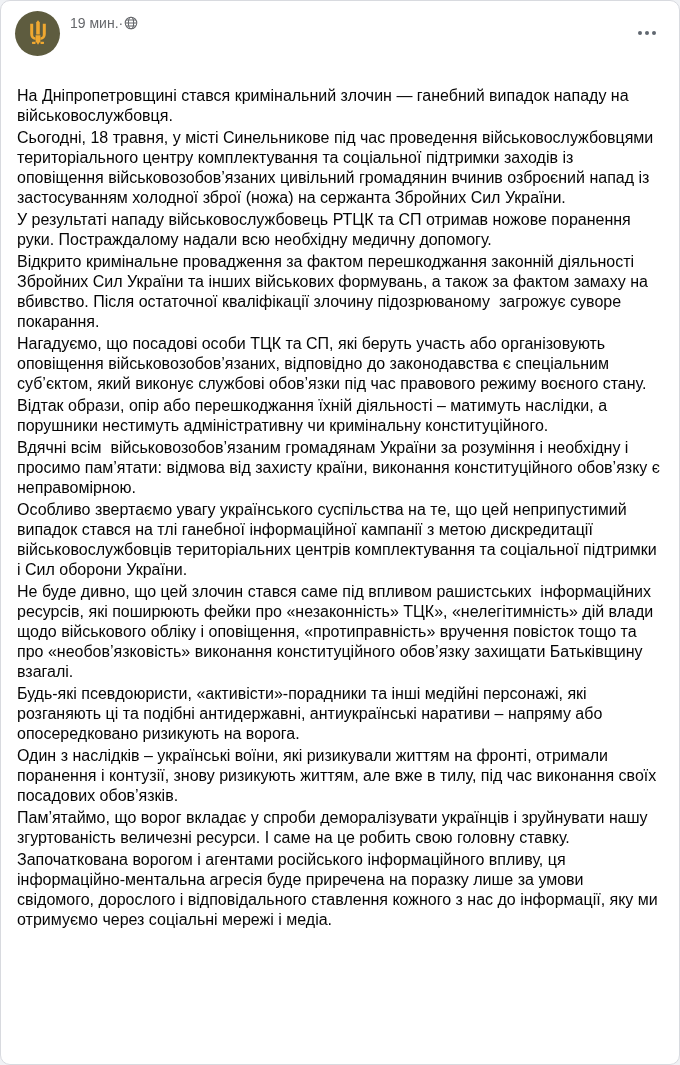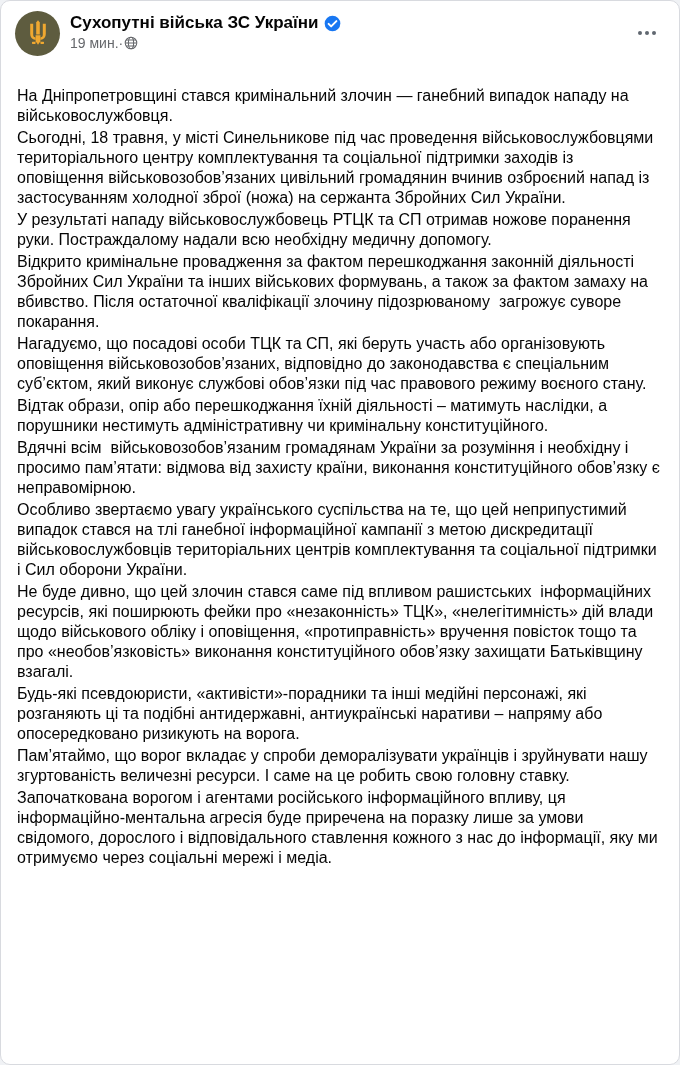--- a/index.html
+++ b/index.html
@@ -113,29 +113,20 @@
             <path d="M76 16 L66 16 L66 54 Q66 60 58 62 L58 70 Q76 67 76 50 Z"></path>
             <path d="M42 54 L58 54 L58 74 L50 86 L42 74 Z"></path>
             <rect x="30" y="76" width="12" height="7" rx="2"></rect>
             <rect x="58" y="76" width="12" height="7" rx="2"></rect>
           </g>
         </svg>
       </span>
     </div>
 
     <div class="header-info">
-      <div class="name-row">
-        <a class="page-name">Сухопутні війська ЗС України</a>
-        <span class="verified">
-          <svg width="17" height="17" viewBox="0 0 20 20">
-            <circle cx="10" cy="10" r="9.2" fill="#1877f2"></circle>
-            <path d="M5.4 10.4 L8.4 13.4 L14.6 7.2" fill="none" stroke="#ffffff" stroke-width="2.3" stroke-linecap="round" stroke-linejoin="round"></path>
-          </svg>
-        </span>
-      </div>
       <div class="meta-row">
         <span class="timestamp">19 мин.</span>
         <span>·</span>
         <span class="globe">
           <svg width="14" height="14" viewBox="0 0 16 16">
             <g fill="none" stroke="#65676b" stroke-width="1.2">
               <circle cx="8" cy="8" r="6.6"></circle>
               <ellipse cx="8" cy="8" rx="3" ry="6.6"></ellipse>
               <line x1="1.4" y1="8" x2="14.6" y2="8"></line>
               <line x1="2.2" y1="4.6" x2="13.8" y2="4.6"></line>
@@ -160,18 +151,19 @@
     <p>На Дніпропетровщині стався кримінальний злочин — ганебний випадок нападу на військовослужбовця.</p>
     <p>Сьогодні, 18 травня, у місті Синельникове під час проведення військовослужбовцями територіального центру комплектування та соціальної підтримки заходів із оповіщення військовозобов’язаних цивільний громадянин вчинив озброєний напад із застосуванням холодної зброї (ножа) на сержанта Збройних Сил України.</p>
     <p>У результаті нападу військовослужбовець РТЦК та СП отримав ножове поранення руки. Постраждалому надали всю необхідну медичну допомогу.</p>
     <p>Відкрито кримінальне провадження за фактом перешкоджання законній діяльності Збройних Сил України та інших військових формувань, а також за фактом замаху на вбивство. Після остаточної кваліфікації злочину підозрюваному  загрожує суворе покарання.</p>
     <p>Нагадуємо, що посадові особи ТЦК та СП, які беруть участь або організовують оповіщення військовозобов’язаних, відповідно до законодавства є спеціальним суб’єктом, який виконує службові обов’язки під час правового режиму воєного стану.</p>
     <p>Відтак образи, опір або перешкоджання їхній діяльності – матимуть наслідки, а порушники нестимуть адміністративну чи кримінальну конституційного.</p>
     <p>Вдячні всім  військовозобов’язаним громадянам України за розуміння і необхідну і просимо пам’ятати: відмова від захисту країни, виконання конституційного обов’язку є неправомірною.</p>
     <p>Особливо звертаємо увагу українського суспільства на те, що цей неприпустимий випадок стався на тлі ганебної інформаційної кампанії з метою дискредитації військовослужбовців територіальних центрів комплектування та соціальної підтримки і Сил оборони України.</p>
     <p>Не буде дивно, що цей злочин стався саме під впливом рашистських  інформаційних ресурсів, які поширюють фейки про «незаконність» ТЦК», «нелегітимність» дій влади щодо військового обліку і оповіщення, «протиправність» вручення повісток тощо та про «необов’язковість» виконання конституційного обов’язку захищати Батьківщину взагалі.</p>
     <p>Будь-які псевдоюристи, «активісти»-порадники та інші медійні персонажі, які розганяють ці та подібні антидержавні, антиукраїнські наративи – напряму або опосередковано ризикують на ворога.</p>
+    <p>Один з наслідків – українські воїни, які ризикували життям на фронті, отримали  поранення і контузії, знову ризикують життям, але вже в тилу, під час виконання своїх посадових обов’язків.</p>
     <p>Пам’ятаймо, що ворог вкладає у спроби деморалізувати українців і зруйнувати нашу згуртованість величезні ресурси. І саме на це робить свою головну ставку.</p>
     <p>Започаткована ворогом і агентами російського інформаційного впливу, ця інформаційно-ментальна агресія буде приречена на поразку лише за умови свідомого, дорослого і відповідального ставлення кожного з нас до інформації, яку ми отримуємо через соціальні мережі і медіа.</p>
 
   </div>
 
 </div>
 
 </body></html>

